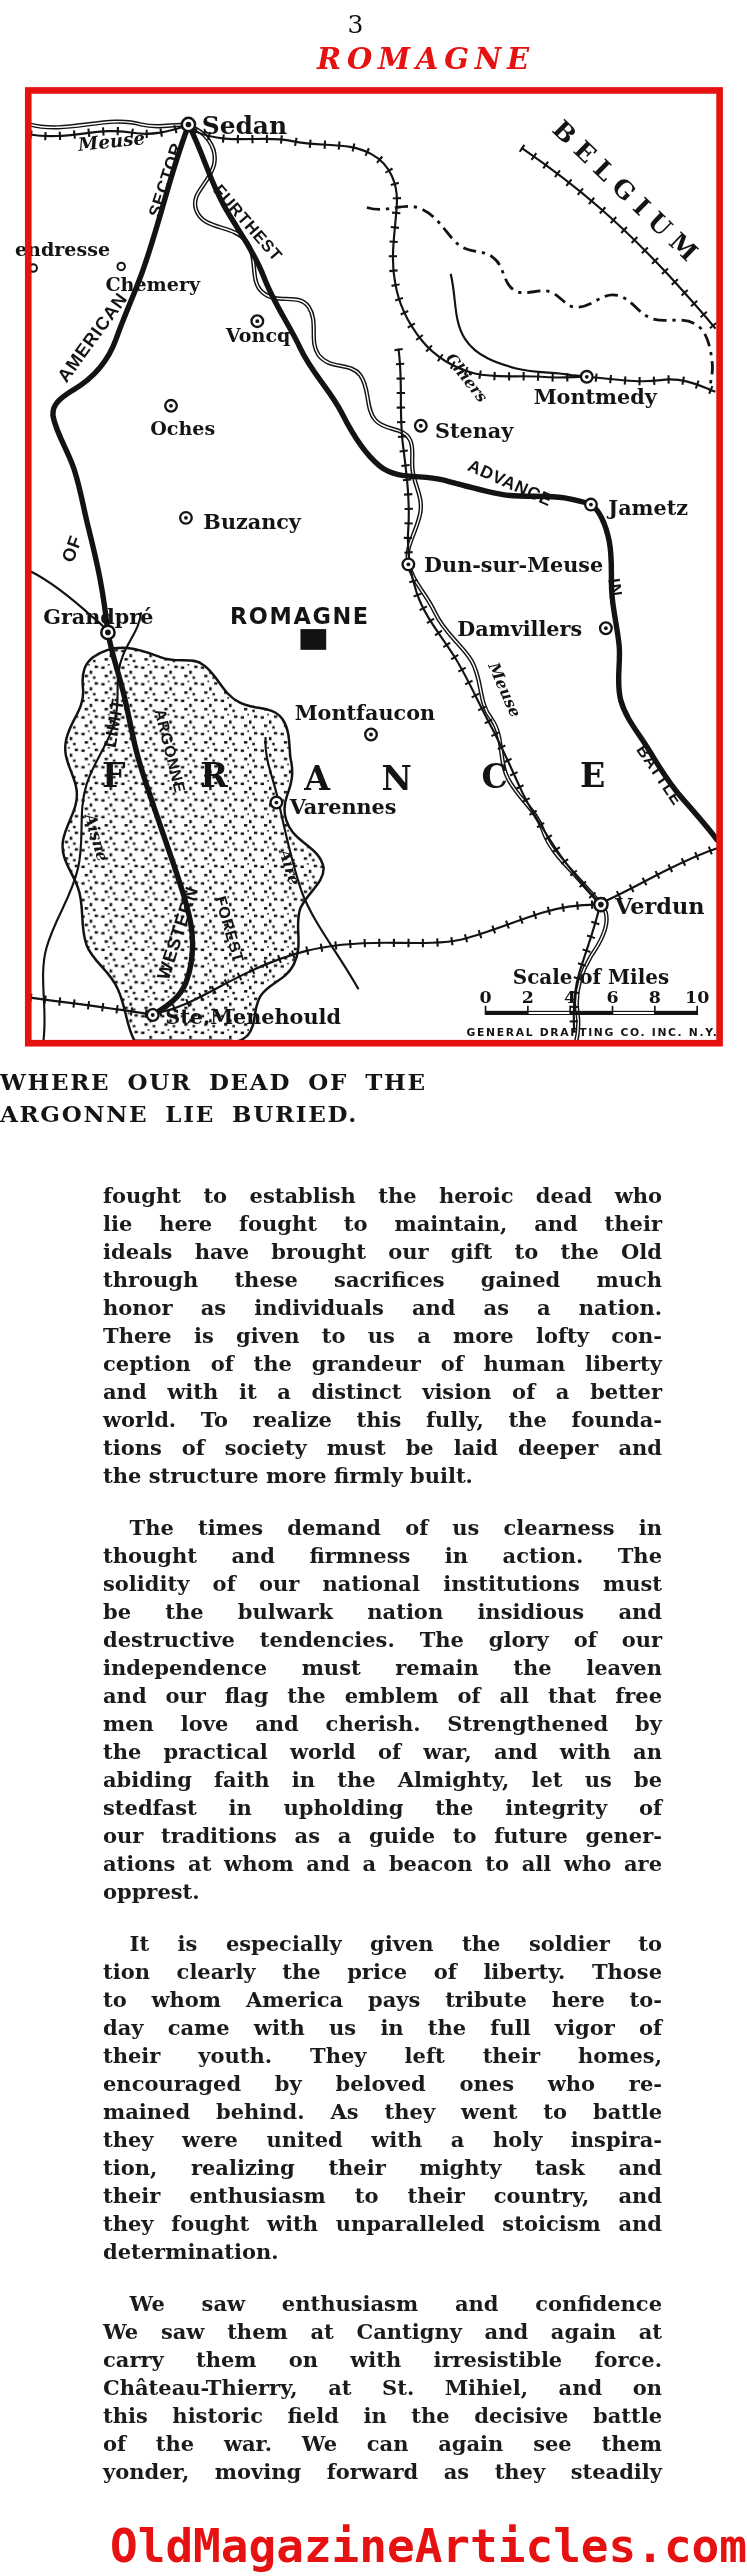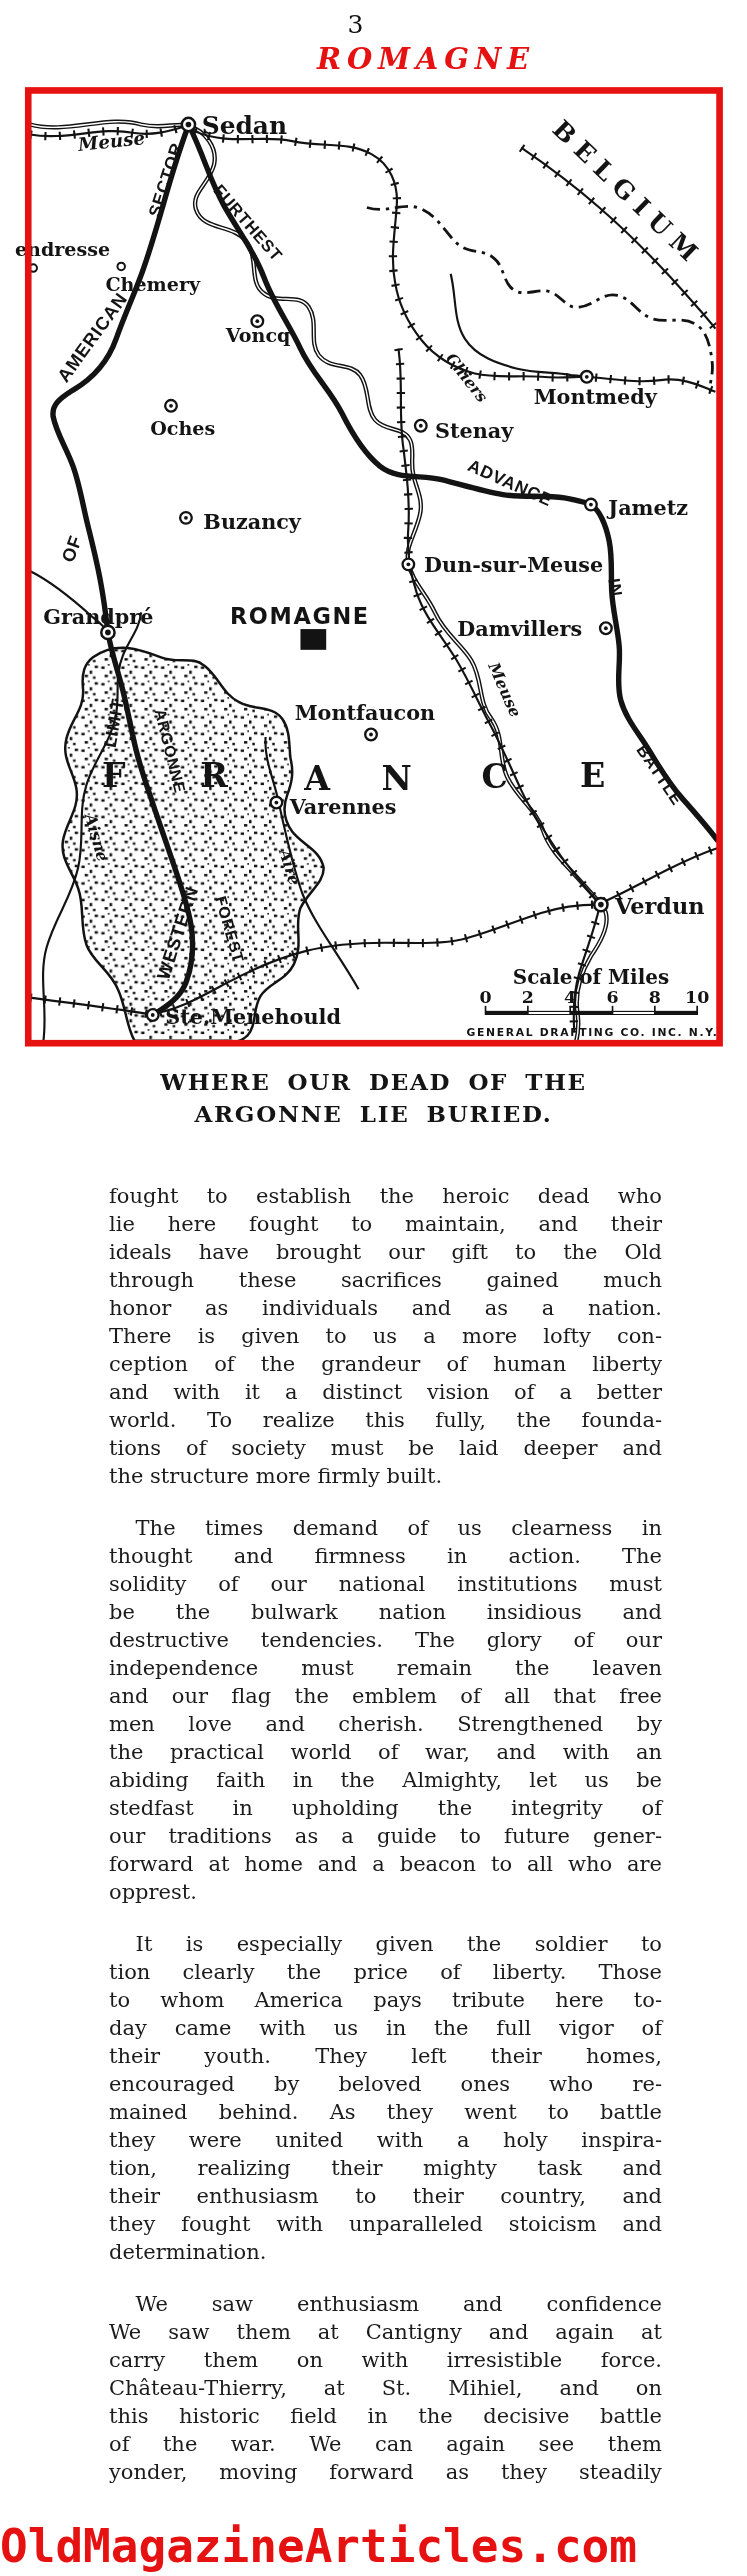--- a/index.html
+++ b/index.html
@@ -8,32 +8,32 @@
   :root{--accent:#e61111;--ink:#151515;}
 
   .page-number{position:absolute;top:10px;left:0;width:711px;text-align:center;
     font-size:25px;font-family:"DejaVu Serif",serif;color:#111;}
   .article-title{position:absolute;top:42px;left:317px;
     font-family:"DejaVu Serif",serif;font-style:italic;font-weight:bold;
     font-size:29px;letter-spacing:5.8px;color:var(--accent);}
 
   .map-svg{position:absolute;top:0;left:0;}
 
-  .caption{position:absolute;top:1066px;left:0;width:747px;text-align:center;
+  .caption{position:absolute;top:1066px;left:0;width:747px;
     font-family:"DejaVu Serif",serif;font-weight:bold;font-size:23px;
     letter-spacing:1.7px;word-spacing:7.5px;line-height:32px;color:#141414;}
 
   .article{position:absolute;top:1182px;left:94px;width:568px;
     font-size:21px;line-height:28px;color:#1b1b1b;}
-  .para{margin:0 0 24px 15px;}
+  .para{margin:0 0 24px 9px;font-weight:bold;}
   .line{text-align:justify;text-align-last:justify;white-space:normal;}
   .line.first-indent{padding-left:26.6px;}
   .line.last-left{text-align-last:left;}
 
-  .watermark{position:absolute;top:2519px;left:0;width:747px;text-align:left;
+  .watermark{position:absolute;top:2519px;left:0;width:747px;text-align:right;
     font-family:"DejaVu Sans Mono",monospace;font-weight:bold;font-size:46px;
     color:var(--accent);}
 
   
   .river{fill:none;stroke:#131313;stroke-width:5.2px;}
   .river-inner{fill:none;stroke:#ffffff;stroke-width:1.7px;}
   .rail{fill:none;stroke:#131313;stroke-width:2.6px;}
   .rail-ticks{fill:none;stroke:#131313;stroke-width:10px;stroke-dasharray:2.5 15;}
   .heavy{fill:none;stroke:#131313;stroke-width:6.5px;stroke-linecap:round;}
   .thin{fill:none;stroke:#131313;stroke-width:2.6px;}
@@ -303,21 +303,21 @@
       <div class="line">solidity of our national institutions must</div>
       <div class="line">be the bulwark nation insidious and</div>
       <div class="line">destructive tendencies. The glory of our</div>
       <div class="line">independence must remain the leaven</div>
       <div class="line">and our flag the emblem of all that free</div>
       <div class="line">men love and cherish. Strengthened by</div>
       <div class="line">the practical world of war, and with an</div>
       <div class="line">abiding faith in the Almighty, let us be</div>
       <div class="line">stedfast in upholding the integrity of</div>
       <div class="line">our traditions as a guide to future gener-</div>
-      <div class="line">forward at home and a beacon to all who are</div>
+      <div class="line">ations at whom and a beacon to all who are</div>
       <div class="line last-left">opprest.</div>
     </div>
     <div class="para">
       <div class="line first-indent">It is especially given the soldier to</div>
       <div class="line">tion clearly the price of liberty. Those</div>
       <div class="line">to whom America pays tribute here to-</div>
       <div class="line">day came with us in the full vigor of</div>
       <div class="line">their youth. They left their homes,</div>
       <div class="line">encouraged by beloved ones who re-</div>
       <div class="line">mained behind. As they went to battle</div>

